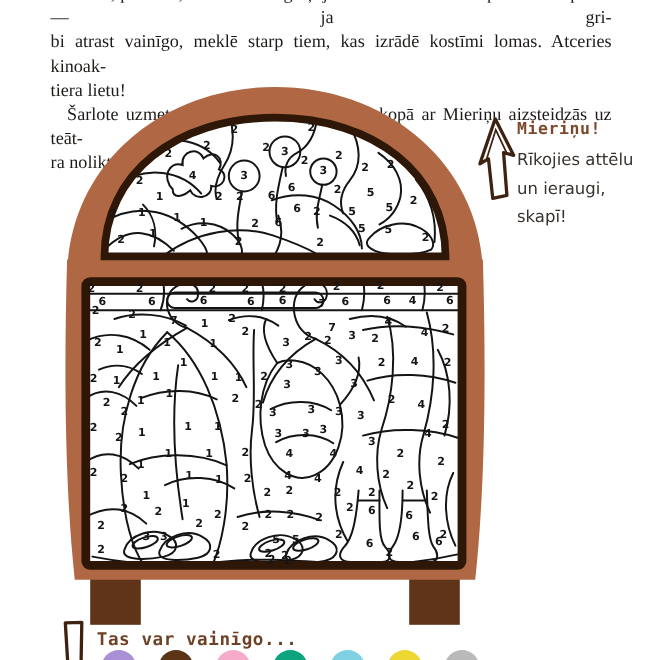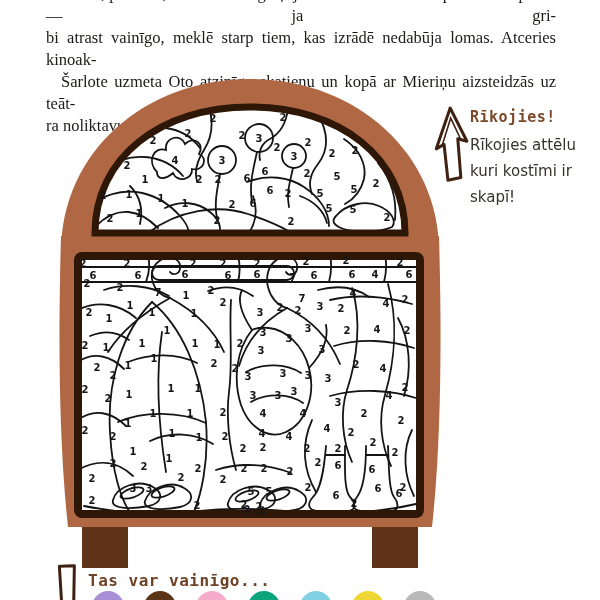--- a/index.html
+++ b/index.html
@@ -33,21 +33,22 @@
   .palette{position:absolute;left:0;top:0;width:600px;height:600px;pointer-events:none;}
   .swatch{position:absolute;width:32px;height:32px;border-radius:50%;top:591px;}
 </style>
 </head>
 <body>
 
 <div id="page">
 
   <div class="paragraph">
     <div class="pline just indent">— Nē, protams, ne! — Oto atgaiņājās. — Piedod. Bet — pavisam nopietni — ja gri-</div>
-    <div class="pline just">bi atrast vainīgo, meklē starp tiem, kas izrādē nedabūja lomas. Atceries kinoak-</div>
+    <div class="pline just">bi atrast vainīgo, meklē starp tiem, kas izrādē kostīmi lomas. Atceries kinoak-</div>
+    <div class="pline">tiera lietu!</div>
     <div class="pline just indent">Šarlote uzmeta Oto atzinīgu skatienu un kopā ar Mieriņu aizsteidzās uz teāt-</div>
     <div class="pline">ra noliktavu.</div>
   </div>
 
   <svg id="wardrobe-svg" viewBox="0 0 600 600">
     <defs>
       <clipPath id="clipArch">
           <path d="M95,233 C95,158 160,107 250,107 C340,107 405,158 405,233 Z"></path>
         </clipPath>
       <clipPath id="clipMain">
@@ -322,23 +323,23 @@
       <div class="num" style="left: 247px; top: 509px;">2</div>
       <div class="num" style="left: 262px; top: 510px;">2</div>
     </div>
 
   <svg id="arrow-icon" viewBox="0 0 40 82">
     <path d="M14,78 L12,42 L4,46 L20,6 L35,40 L26,37 L27,76 Z" fill="#ffffff" stroke="#3f2112" stroke-width="3" stroke-linejoin="round"></path>
     <path d="M10,43 L20,16 L29,38" fill="none" stroke="#3f2112" stroke-width="1.6"></path>
   </svg>
 
   <div class="callout">
-    <div class="callout-heading">Rīkojies!</div>
+    <div class="callout-heading">Mieriņu!</div>
     <div class="callout-line">Rīkojies attēlu</div>
-    <div class="callout-line">kuri kostīmi ir</div>
+    <div class="callout-line">un ieraugi,</div>
     <div class="callout-line">skapī!</div>
   </div>
 
   <svg id="excl-icon" viewBox="0 0 26 40">
     <path d="M5,2 L20,2 L18,40 L6,40 Z" fill="#ffffff" stroke="#3f2112" stroke-width="3" stroke-linejoin="round"></path>
   </svg>
   <div class="footer-label">Tas var vainīgo...</div>
   <div class="palette" id="palette">
       <div class="swatch" style="left: 92px; background: rgb(168, 143, 214);"></div>
       <div class="swatch" style="left: 144px; background: rgb(91, 51, 21);"></div>

